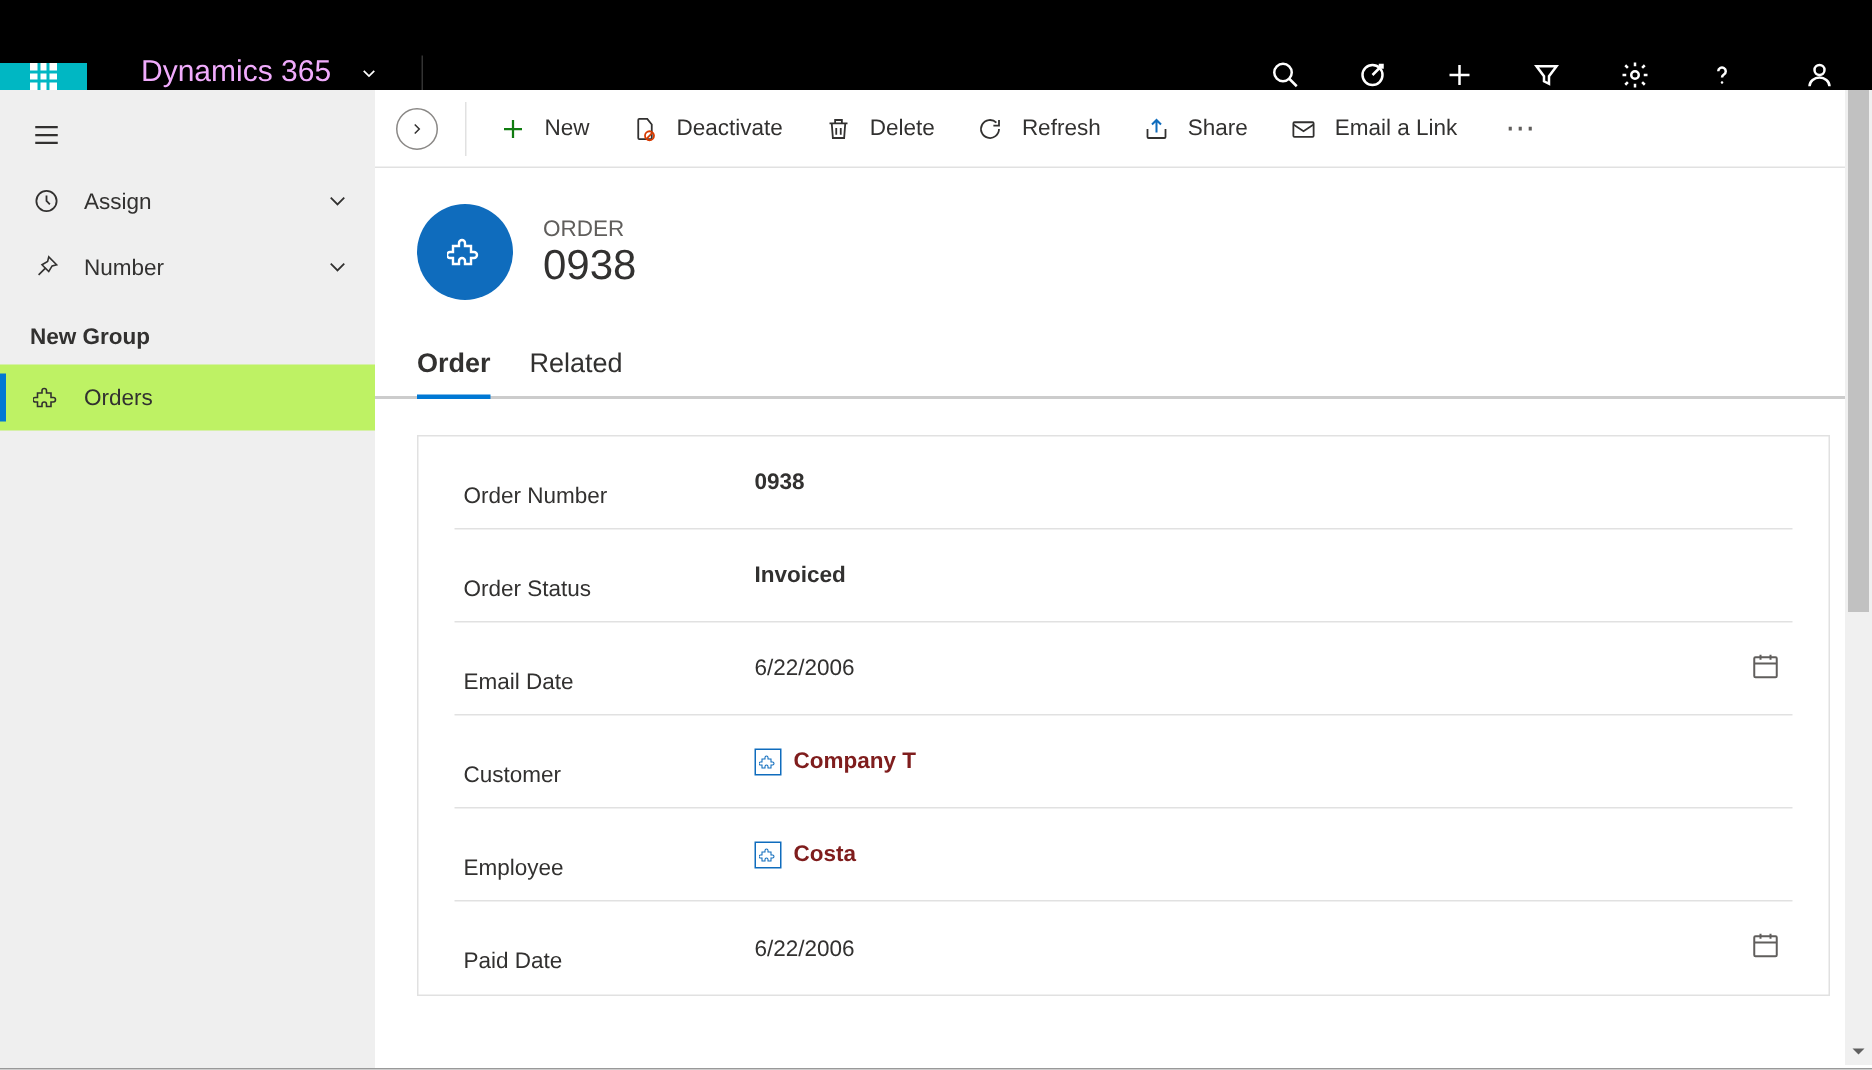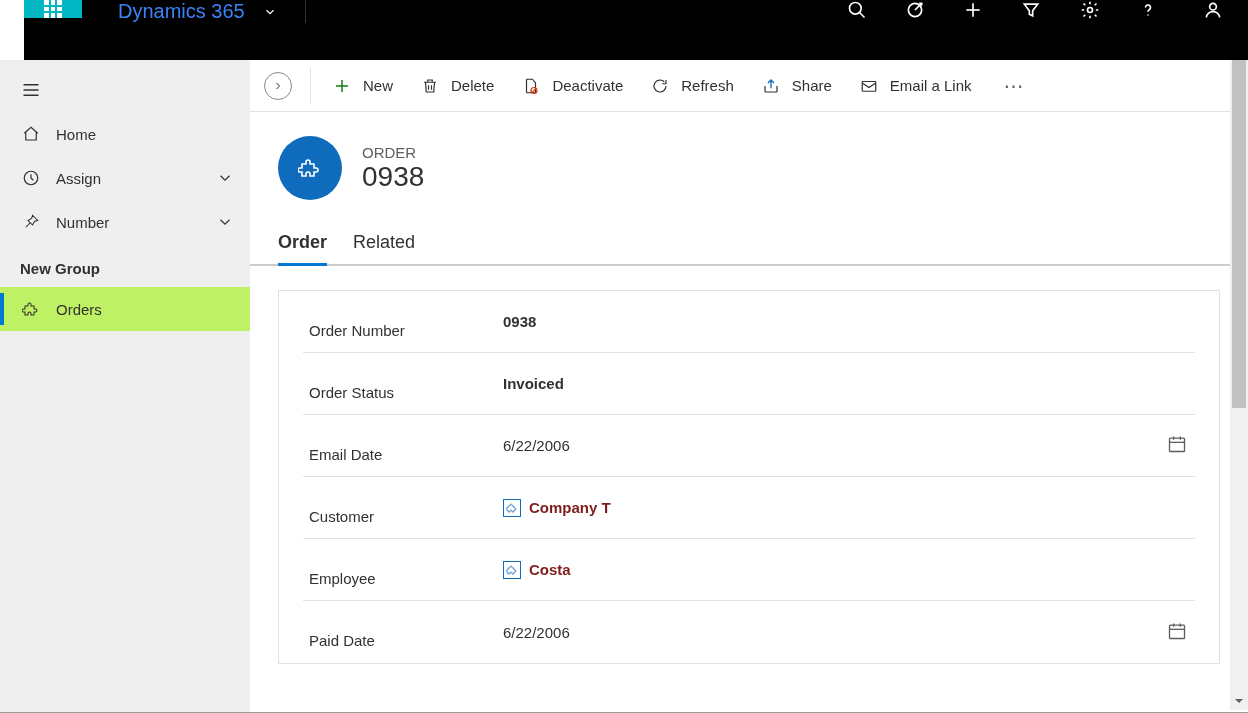--- a/index.html
+++ b/index.html
@@ -1,20 +1,20 @@
 <!DOCTYPE html>
 <html><head>
 <meta charset="utf-8">
 <style>
   * { box-sizing: border-box; margin: 0; padding: 0; }
   body { font-family: "Segoe UI", Arial, sans-serif; font-size: 14px; color: #323130; overflow: hidden; }
   .app { width: 1248px; height: 713px; display: flex; flex-direction: column; border-bottom: 1px solid #999; position: relative; }
   
   
-  .topbar { height: 60px; background: #000; color: #3b82f6; display: flex; align-items: flex-start; margin-left: 24px; }
+  .topbar { height: 60px; background: #000; color: #f0abfc; display: flex; align-items: flex-end; }
   .topbar .waffle { width: 58px; background: #00B7C3; display: flex; align-items: center; justify-content: center; cursor: pointer; }
   .waffle-grid { width: 18px; height: 18px; display: grid; grid-template-columns: repeat(3,1fr); grid-template-rows: repeat(3,1fr); gap: 2px; }
   .waffle-grid span { background: #fff; }
   .topbar .brand { display: flex; align-items: center; padding: 0 28px 0 36px; font-size: 20px; font-weight: 400; cursor: pointer; border-right: 1px solid #333; gap: 18px; }
   .topbar .brand svg { width: 14px; height: 14px; }
   .topbar .spacer { flex: 1; }
   .topbar .iconbtn { width: 58px; display: flex; align-items: center; justify-content: center; cursor: pointer; }
   .topbar .iconbtn svg { width: 20px; height: 20px; stroke: #fff; fill: none; }
   .topbar .sep { width: 1px; background: #333; }
   
@@ -154,26 +154,20 @@
     <div class="sidebar">
       <div class="sb-hamburger">
         <svg viewBox="0 0 24 18">
             <line x1="2" y1="2" x2="22" y2="2" stroke-width="2"></line>
             <line x1="2" y1="9" x2="22" y2="9" stroke-width="2"></line>
             <line x1="2" y1="16" x2="22" y2="16" stroke-width="2"></line>
           </svg>
       </div>
       <div class="sb-item">
         <svg viewBox="0 0 24 24">
-            <path d="M3 11l9-8 9 8M5 10v10h14V10" stroke-width="1.6"></path>
-          </svg>
-        <span>Home</span>
-      </div>
-      <div class="sb-item">
-        <svg viewBox="0 0 24 24">
             <circle cx="12" cy="12" r="9" stroke-width="1.6"></circle>
             <path d="M12 7v5l3 3" stroke-width="1.6"></path>
           </svg>
         <span>Assign</span>
         <svg class="chev" viewBox="0 0 24 24">
             <path d="M6 9l6 6 6-6" stroke-width="1.6"></path>
           </svg>
       </div>
       <div class="sb-item">
         <svg viewBox="0 0 24 24">
@@ -204,31 +198,31 @@
         <div class="cmd-sep"></div>
         <div class="cmd-item new">
           <svg viewBox="0 0 24 24">
               <line x1="12" y1="4" x2="12" y2="20" stroke-width="2"></line>
               <line x1="4" y1="12" x2="20" y2="12" stroke-width="2"></line>
             </svg>
           <span>New</span>
         </div>
         <div class="cmd-item">
           <svg viewBox="0 0 24 24">
-              <path d="M4 7h16M9 7V4h6v3M6 7l1 13h10l1-13M10 11v6M14 11v6" stroke-width="1.6"></path>
-            </svg>
-          <span>Delete</span>
-        </div>
-        <div class="cmd-item">
-          <svg viewBox="0 0 24 24">
               <path d="M14 3H7a1 1 0 0 0-1 1v16a1 1 0 0 0 1 1h10a1 1 0 0 0 1-1V8l-4-5z" stroke-width="1.6"></path>
               <circle cx="16" cy="18" r="4" stroke="#D83B01" stroke-width="1.6"></circle>
               <line x1="13.5" y1="20.5" x2="18.5" y2="15.5" stroke="#D83B01" stroke-width="1.6"></line>
             </svg>
           <span>Deactivate</span>
+        </div>
+        <div class="cmd-item">
+          <svg viewBox="0 0 24 24">
+              <path d="M4 7h16M9 7V4h6v3M6 7l1 13h10l1-13M10 11v6M14 11v6" stroke-width="1.6"></path>
+            </svg>
+          <span>Delete</span>
         </div>
         <div class="cmd-item">
           <svg viewBox="0 0 24 24">
               <path d="M20 12a8 8 0 1 1-2.34-5.66M20 4v5h-5" stroke-width="1.6"></path>
             </svg>
           <span>Refresh</span>
         </div>
         <div class="cmd-item">
           <svg viewBox="0 0 24 24">
               <path d="M4 12v7a1 1 0 0 0 1 1h14a1 1 0 0 0 1-1v-7" stroke-width="1.6"></path>

